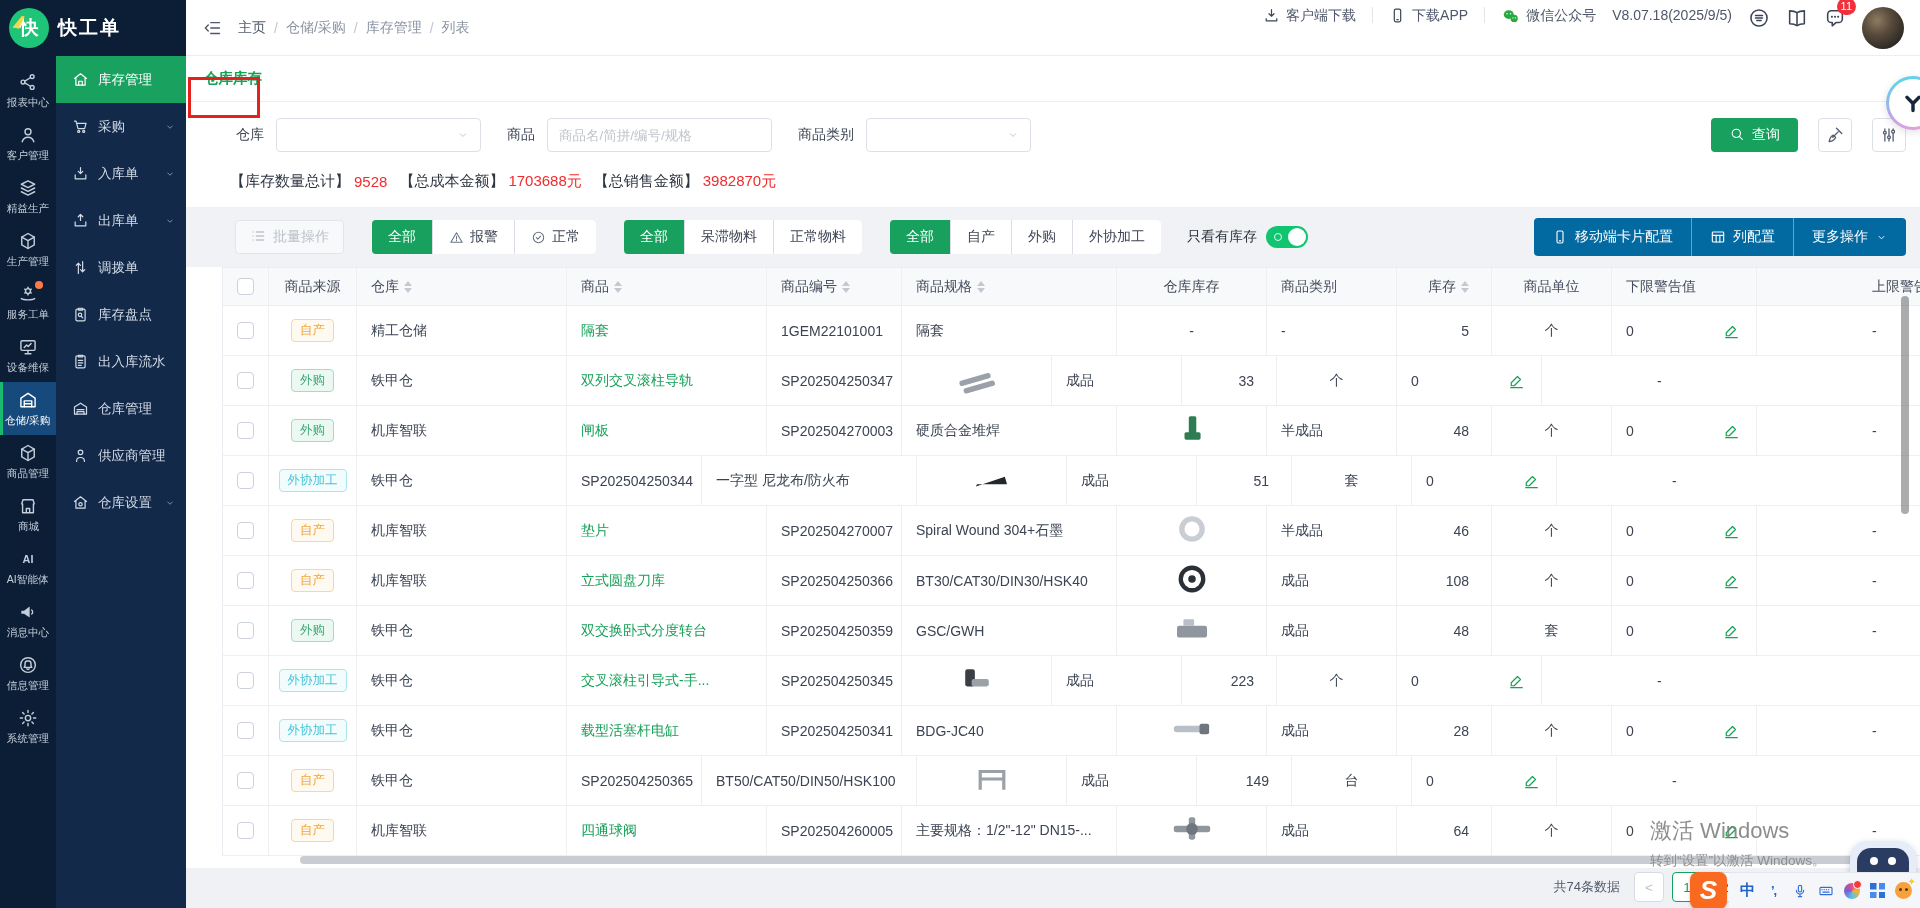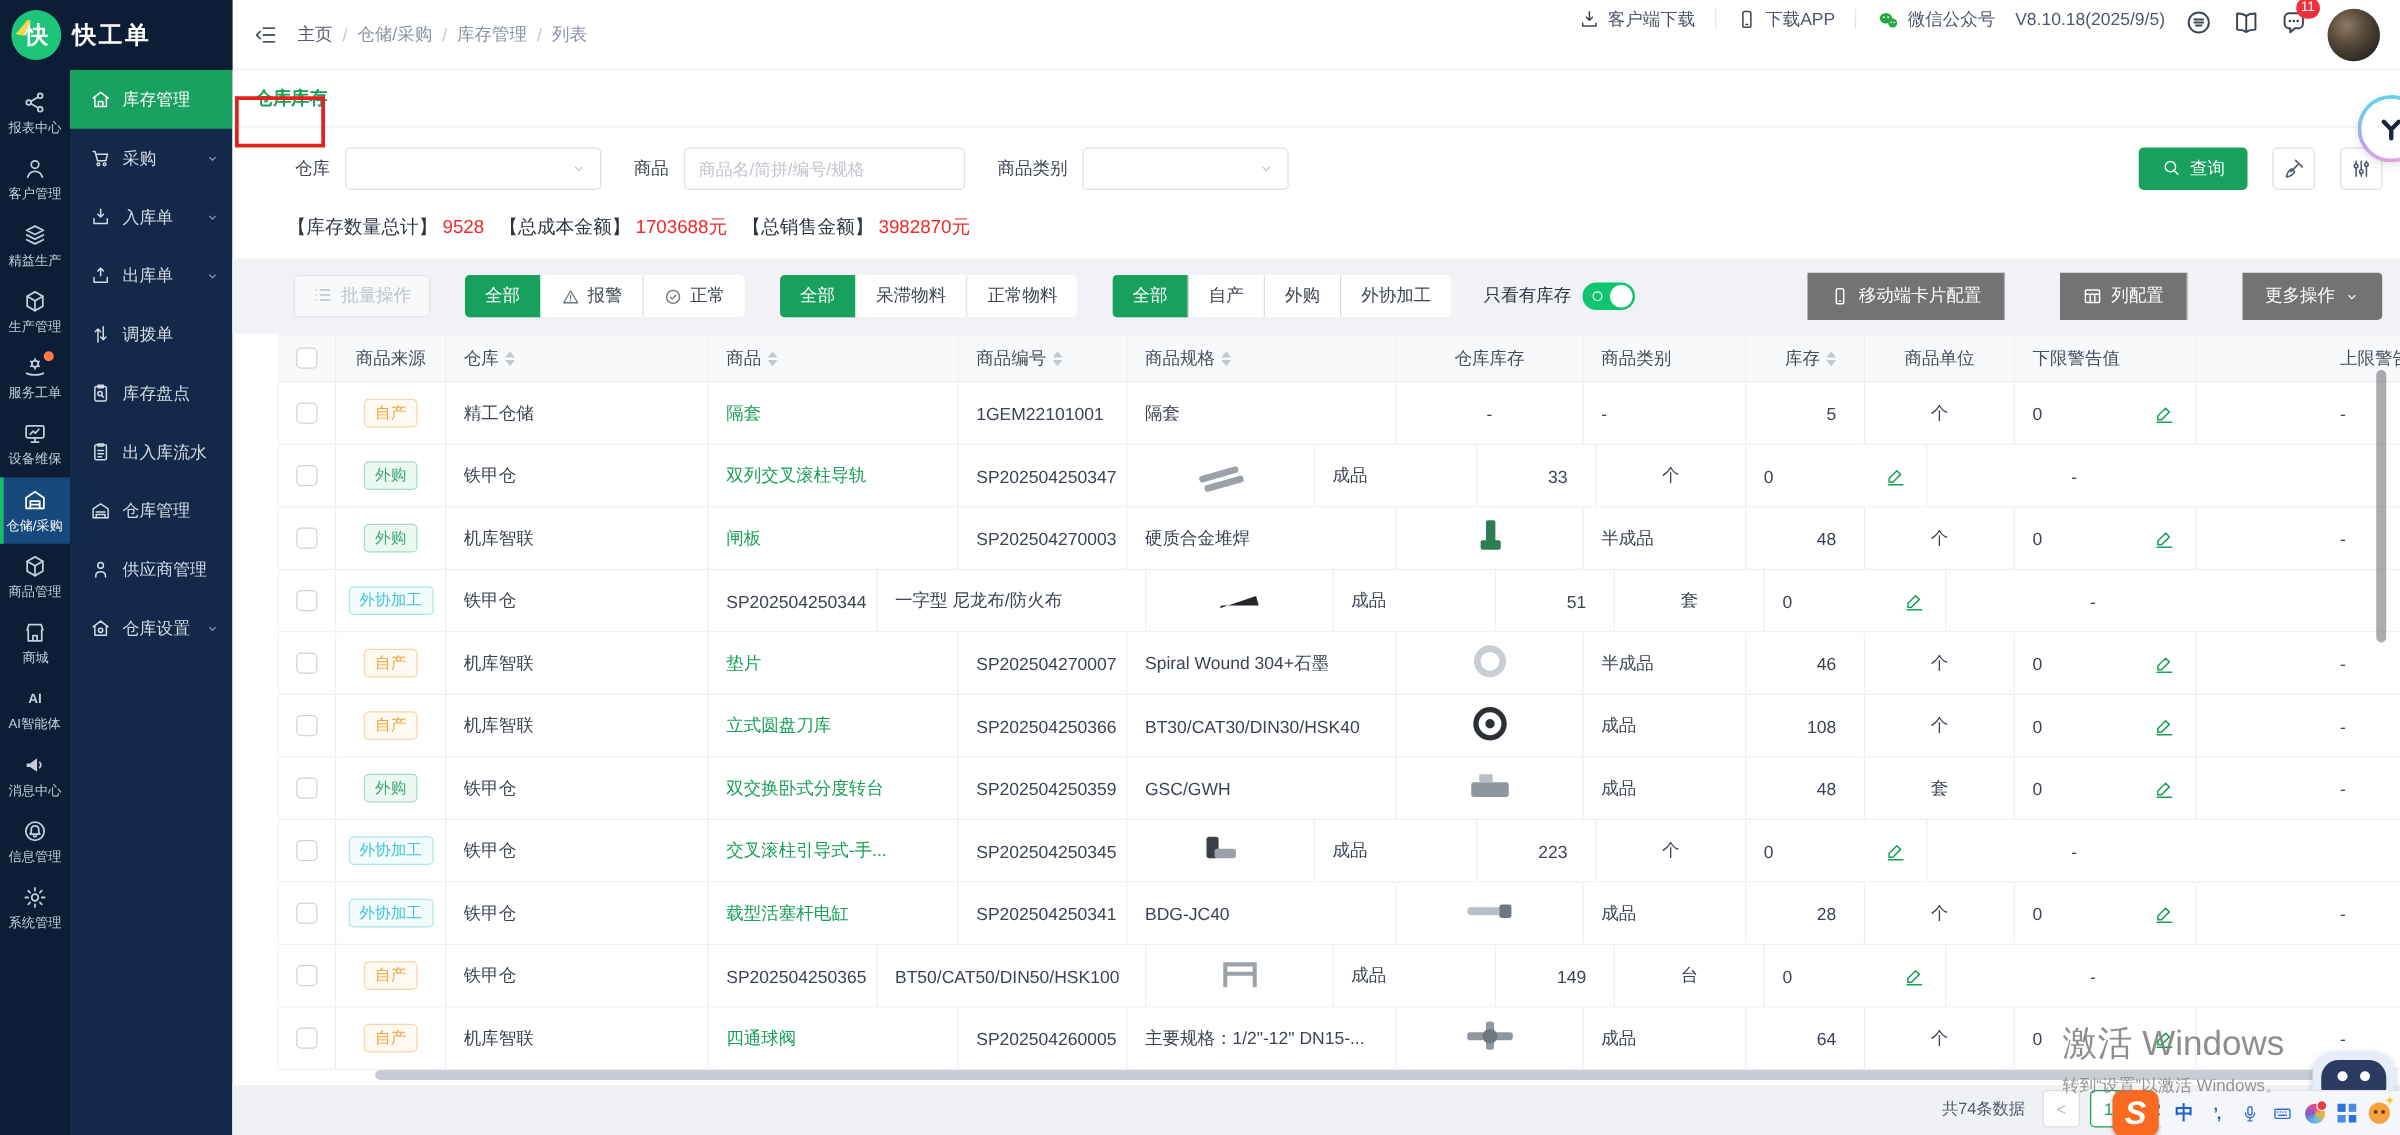--- a/index.html
+++ b/index.html
@@ -63,21 +63,21 @@
   .gbtn { height:34px; background:#fff; border:none; border-right:1px solid #dadde3; color:#3f4654; font-size:14px; display:flex; align-items:center; gap:6px; padding:0 16px; cursor:pointer; }
   .gbtn:last-child { border-right:none; }
   .gbtn .gb-ic { color:#6a7383; display:flex; }
   .gbtn.active { background:#17a05e; color:#fff; }
   .toggle-wrap { display:flex; align-items:center; gap:9px; margin-left:26px; font-size:14px; color:#2e3642; white-space:nowrap; }
   .switch { width:42px; height:22px; border-radius:11px; background:#10c56f; position:relative; cursor:pointer; flex:none; }
   .switch::after { content:""; position:absolute; right:2px; top:2px; width:18px; height:18px; border-radius:50%; background:#fff; }
   .switch::before { content:""; position:absolute; left:8px; top:7px; width:6px; height:6px; border-radius:50%; border:1.5px solid rgba(255,255,255,.9); }
   .t-spacer { flex:1; }
   .config-group { display:flex; border-radius:4px; overflow:hidden; }
-  .cfg-btn { height:38px; background:#737373; color:#fff; border:none; border-right:1px solid rgba(255,255,255,.38); font-size:14px; display:flex; align-items:center; gap:7px; padding:0 18px; cursor:pointer; white-space:nowrap;margin-left:44px; }
+  .cfg-btn { height:38px; background:#0369a1; color:#fff; border:none; border-right:1px solid rgba(255,255,255,.38); font-size:14px; display:flex; align-items:center; gap:7px; padding:0 18px; cursor:pointer; white-space:nowrap; }
   .cfg-btn:last-child { border-right:none; }
 
   
   .table-zone { flex:1; position:relative; overflow:hidden; margin-left:36px; }
   .table { width:1854px; border:1px solid #e9ecf0; border-bottom:none; font-size:14px; }
   .thead { display:flex; background:#f8f9fb; height:38px; align-items:stretch; border-bottom:1px solid #e9ecf0; color:#454d5c; }
   .tr { display:flex; height:50px; align-items:stretch; border-bottom:1px solid #edeff3; background:#fff; }
   .td,.th { flex:none; display:flex; align-items:center; border-right:1px solid #edeff3; overflow:hidden; white-space:nowrap; }
   .th:last-child,.td:last-child { border-right:none; }
   .al-l { justify-content:flex-start; padding-left:14px; }
@@ -109,21 +109,21 @@
   .pg-ghost { border:1px solid #dcdfe3; background:#fff; height:30px; border-radius:4px; }
 
   
   .red-annotation { position:absolute; left:188px; top:77px; width:72px; height:41px; border:3px solid #e3231b; z-index:70; pointer-events:none; }
   .vscroll { position:absolute; left:1901px; top:296px; width:8px; height:218px; background:#64676c; opacity:.55; border-radius:4px; z-index:30; cursor:pointer; }
   .float-circle { position:absolute; left:1886px; top:76px; width:54px; height:54px; border-radius:50%; z-index:60; cursor:pointer;
     background:linear-gradient(#fff,#fff) padding-box, linear-gradient(160deg,#5cd6e8 10%,#b7a6e8 55%,#eda0d8 95%) border-box;
     border:3px solid transparent; display:flex; align-items:center; justify-content:center; color:#15273b;
     box-shadow:0 2px 8px rgba(0,0,0,.12); }
   .watermark { position:absolute; left:1650px; top:816px; z-index:55; color:#7a7a7a; pointer-events:none; opacity:.85; }
-  .watermark .w1 { font-size:28px; }
+  .watermark .w1 { font-size:22px; }
   .watermark .w2 { font-size:13.5px; margin-top:6px; color:#828282; }
   .robot { position:absolute; right:4px; bottom:15px; width:66px; height:52px; z-index:40; cursor:pointer; }
   .robot .shell { position:absolute; inset:0; background:#e6edf9; border-radius:18px; box-shadow:0 2px 6px rgba(30,50,90,.25); }
   .robot .face { position:absolute; left:7px; right:7px; top:7px; bottom:9px; background:#2b3c63; border-radius:14px; }
   .robot .eye { position:absolute; top:16px; width:8px; height:8px; border-radius:50%; background:#fff; }
   .robot .eye.l { left:20px; } .robot .eye.r { left:38px; }
   .taskbar { position:absolute; right:0; bottom:0; height:36px; display:flex; align-items:center; z-index:50; }
   .sogou { width:37px; height:37px; background:#f96a20; border-radius:8px; color:#fff; font-weight:bold; font-size:26px; font-style:italic; display:flex; align-items:center; justify-content:center; margin-right:2px; cursor:pointer; box-shadow:0 1px 3px rgba(0,0,0,.25); }
   .tb-strip { height:36px; background:#f5f6fa; display:flex; align-items:center; gap:5px; padding:0 6px 0 8px; border-top:1px solid #e3e6ec; }
   .tb-ic { width:21px; height:21px; display:flex; align-items:center; justify-content:center; font-size:14px; cursor:pointer; position:relative; }
@@ -436,21 +436,21 @@
                 <g fill="#fff" stroke="none">
                   <circle cx="7.6" cy="8.6" r=".95"></circle>
                   <circle cx="12" cy="8.6" r=".95"></circle>
                   <circle cx="15.1" cy="13.8" r=".8"></circle>
                   <circle cx="18.2" cy="13.8" r=".8"></circle>
                 </g>
               </svg>
             </span>
             <span>微信公众号</span>
           </span>
-        <span>V8.10.18(2025/9/5)</span>
+        <span>V8.07.18(2025/9/5)</span>
         <span class="ta-icon" id="ic-circlemenu">
             <svg viewBox="0 0 24 24" width="22" height="22" fill="none" stroke="currentColor" stroke-width="1.7" stroke-linecap="round" stroke-linejoin="round">
               <circle cx="12" cy="12" r="8.8"></circle>
               <path d="M8.2 9.3h7.6M8.2 12h7.6M9.6 14.7h4.8"></path>
             </svg>
           </span>
         <span class="ta-icon" id="ic-book">
             <svg viewBox="0 0 24 24" width="22" height="22" fill="none" stroke="currentColor" stroke-width="1.7" stroke-linecap="round" stroke-linejoin="round">
               <path d="M12 6.2C10 4.8 7.6 4.2 4 4.2v14c3.6 0 6 .6 8 2 2-1.4 4.4-2 8-2v-14c-3.6 0-6 .6-8 2z"></path>
               <path d="M12 6.2v14"></path>

